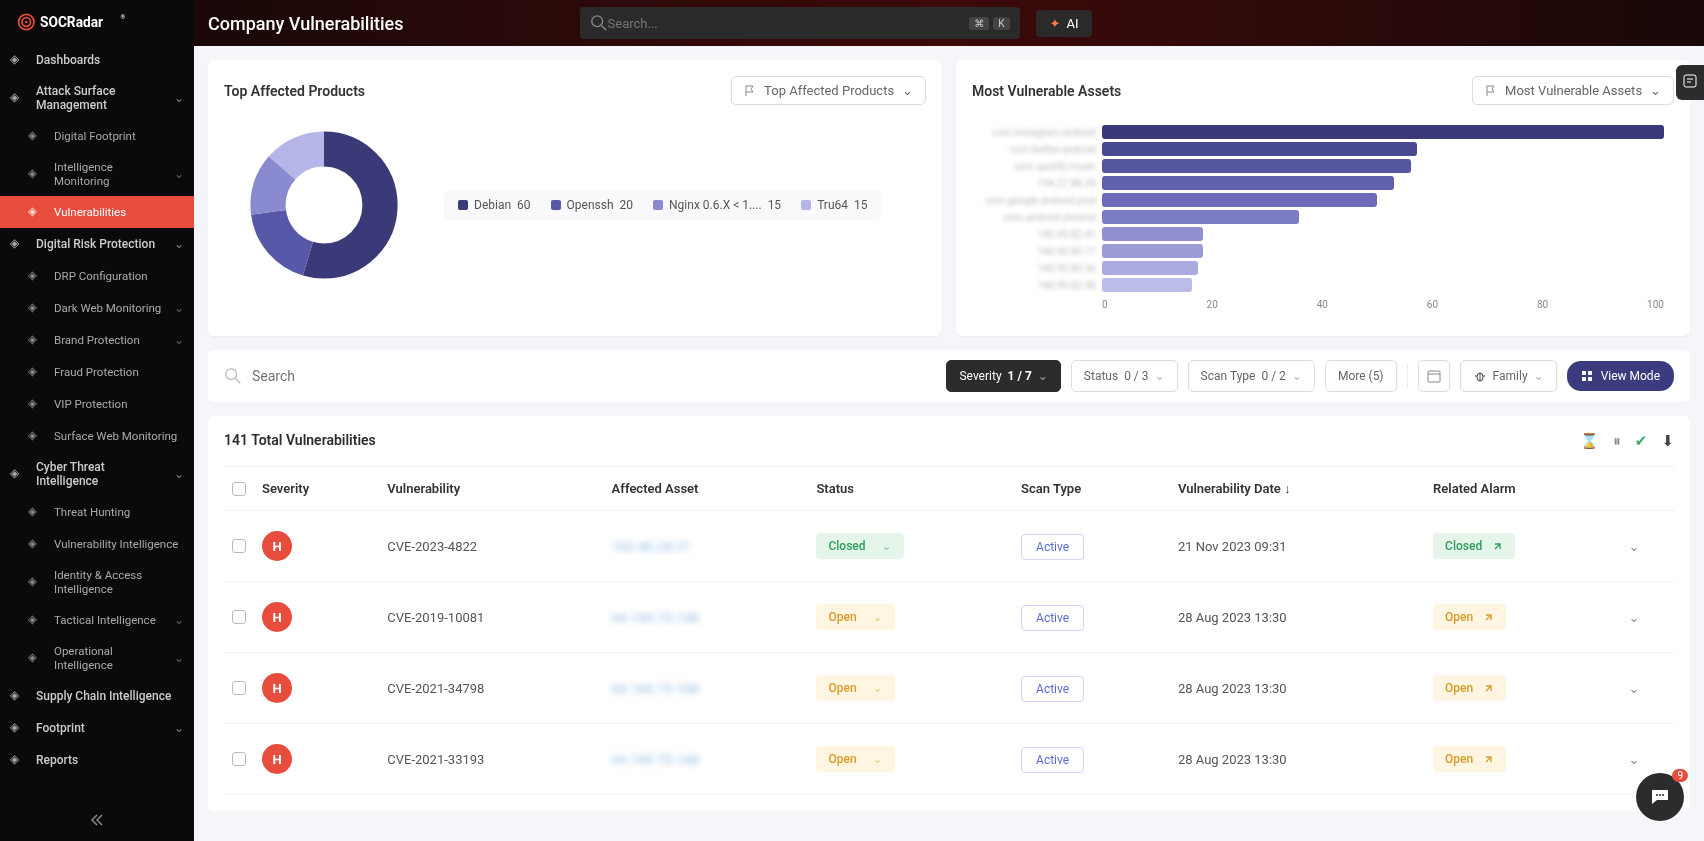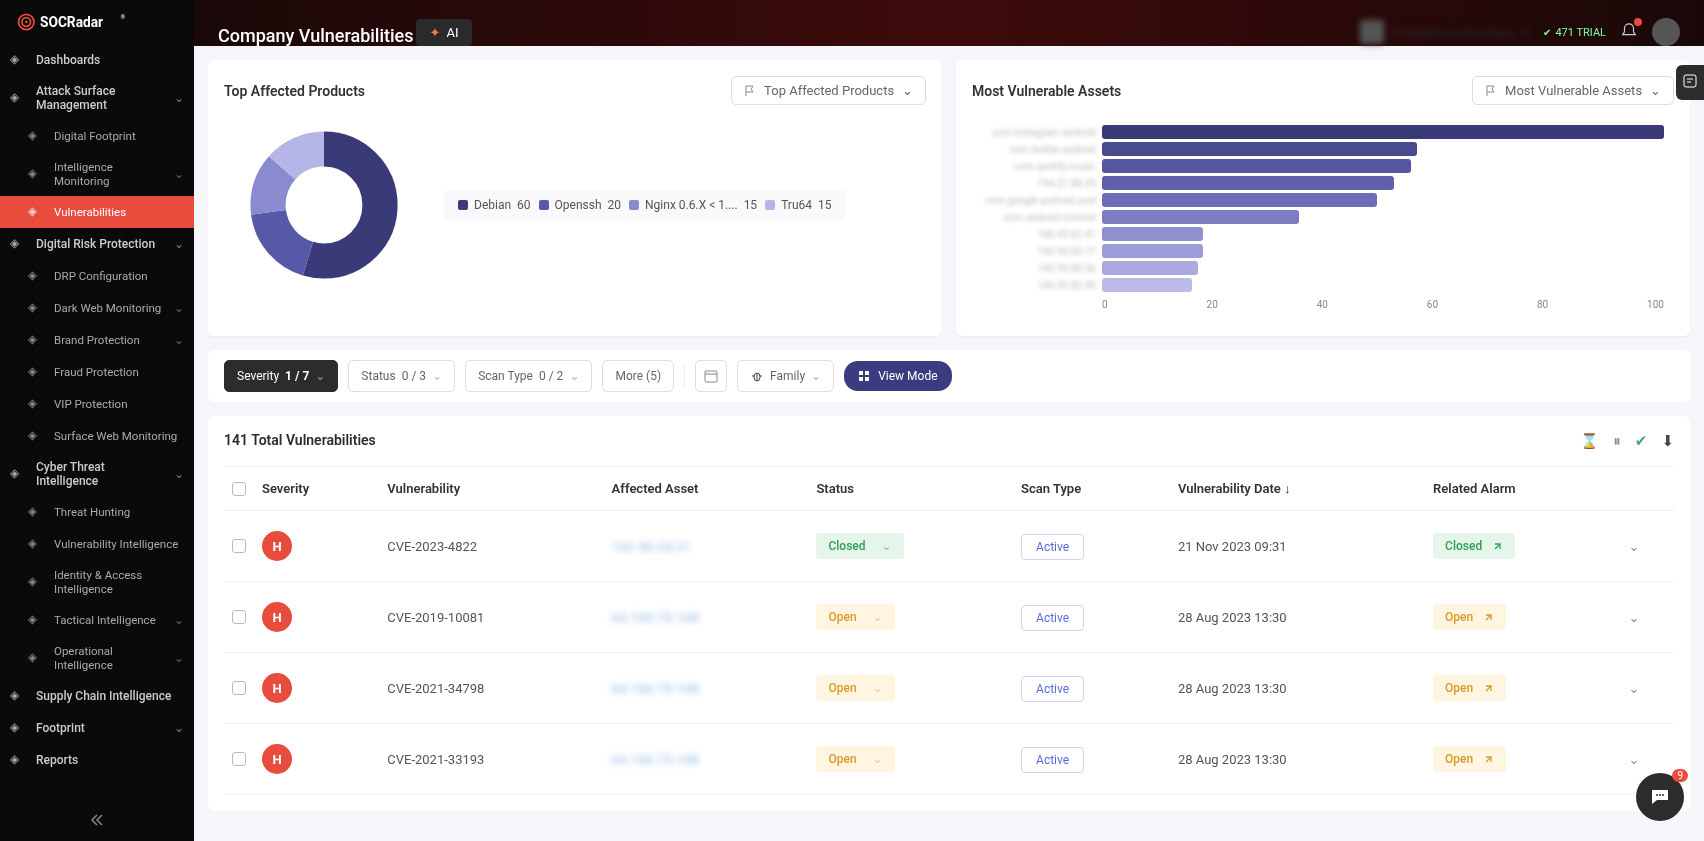--- a/index.html
+++ b/index.html
@@ -16,21 +16,21 @@
 .nav-item.sub{padding-left:28px;font-size:11.5px;color:#aaa}
 .nav-item.active{background:#e74c3c;color:#fff}
 .nav-item .chev{margin-left:auto;opacity:.6}
 .nav-item .ico{width:16px;height:16px;opacity:.8;flex-shrink:0}
 .collapse{position:absolute;bottom:0;left:0;right:0;padding:10px;text-align:center;color:#888;cursor:pointer}
 
 
 .main{flex:1;display:flex;flex-direction:column;background:#f5f6fa;overflow:hidden}
 
 
-.topbar{height:46px;background:linear-gradient(90deg,#1a0808 0%,#3d0a0a 50%,#1a0808 100%);display:flex;align-items:flex-end;padding:0 24px;gap:2px}
+.topbar{height:46px;background:linear-gradient(90deg,#1a0808 0%,#3d0a0a 50%,#1a0808 100%);display:flex;align-items:center;padding:0 14px;gap:16px}
 .page-title{color:#fff;font-size:18px;font-weight:500}
 .search-wrap{margin-left:160px;background:#2a2a2a;border-radius:4px;display:flex;align-items:center;padding:4px 10px;width:440px;height:32px}
 .search-wrap input{flex:1;background:transparent;border:none;outline:none;color:#ccc;font-size:13px}
 .kbd{background:#444;color:#ccc;border-radius:3px;padding:1px 5px;font-size:10px;margin-left:4px}
 .ai-btn{background:#2a2a2a;color:#fff;border-radius:4px;padding:6px 14px;display:flex;align-items:center;gap:6px;font-size:13px}
 .top-right{margin-left:auto;display:flex;align-items:center;gap:14px}
 .org-pill{display:flex;align-items:center;gap:8px;filter:blur(3px)}
 .org-pill .av{width:24px;height:24px;background:#555;border-radius:4px}
 .trial{color:#7fff9f;font-size:11px;display:flex;align-items:center;gap:4px}
 .trial::before{content:"✔";font-size:10px}
@@ -43,21 +43,21 @@
 .content{flex:1;overflow-y:auto;padding:14px;display:flex;flex-direction:column;gap:14px}
 .cards-row{display:flex;gap:14px}
 .card{background:#fff;border-radius:6px;padding:16px;flex:1;box-shadow:0 1px 2px rgba(0,0,0,.05)}
 .card-head{display:flex;align-items:center;justify-content:space-between;margin-bottom:10px}
 .card-title{font-size:14px;font-weight:600;color:#333}
 .selector{border:1px solid #ddd;border-radius:5px;padding:6px 12px;display:flex;align-items:center;gap:8px;font-size:13px;color:#666;cursor:pointer}
 
 
 .donut-wrap{display:flex;align-items:center;gap:40px;padding:10px 20px}
 .donut{width:160px;height:160px;position:relative}
-.legend{display:flex;gap:8px;background:#f9f9fb;padding:8px 14px;border-radius:5px;font-size:12px;color:#555}
+.legend{display:flex;gap:20px;background:#f9f9fb;padding:8px 14px;border-radius:5px;font-size:12px;color:#555}
 .legend .item{display:flex;align-items:center;gap:6px}
 .swatch{width:10px;height:10px;border-radius:2px}
 
 
 .barchart{padding:10px}
 .bar-row{display:flex;align-items:center;margin-bottom:3px}
 .bar-label{width:120px;text-align:right;font-size:10px;color:#bbb;padding-right:6px;filter:blur(2px)}
 .bar-track{flex:1;height:14px;position:relative}
 .bar-fill{height:100%;border-radius:3px}
 .axis{display:flex;margin-left:120px;font-size:10px;color:#888;justify-content:space-between;padding-top:4px}
@@ -212,38 +212,32 @@
       <svg width="16" height="16" viewBox="0 0 16 16">
           <path d="M8 3l-5 5 5 5M13 3l-5 5 5 5" stroke="#888" stroke-width="1.5" fill="none"></path>
         </svg>
     </div>
   </div>
 
   <div class="main">
 
     <div class="topbar">
       <div class="page-title">Company Vulnerabilities</div>
+      <div class="search-wrap">
+        <svg class="ic-search" viewBox="0 0 20 20">
+            <circle cx="8" cy="8" r="6" stroke="#888" stroke-width="1.5" fill="none"></circle>
+            <line x1="13" y1="13" x2="18" y2="18" stroke="#888" stroke-width="1.5"></line>
+          </svg>
+        <input placeholder="Search..." style="">
+        <span class="kbd">⌘</span>
+        <span class="kbd">K</span>
+      </div>
       <div class="ai-btn">
         <span style="color:#ff7a4a">✦</span>
         <span>AI</span>
-      </div>
-      <div class="top-right">
-        <div class="org-pill">
-          <div class="av"></div>
-          <span>CrazedAnimals/Radu</span>
-          <span>▾</span>
-        </div>
-        <div class="trial">471 TRIAL</div>
-        <div class="bell">
-          <svg width="18" height="18" viewBox="0 0 20 20">
-              <path d="M10 2a5 5 0 00-5 5v4l-2 3h14l-2-3V7a5 5 0 00-5-5z" stroke="#ccc" fill="none" stroke-width="1.3"></path>
-            </svg>
-          <span class="dot"></span>
-        </div>
-        <div class="avatar"></div>
       </div>
     </div>
 
     <div class="feedback-tab">
       <svg width="16" height="16" viewBox="0 0 16 16">
           <rect x="2" y="2" width="12" height="12" rx="2" stroke="#fff" fill="none"></rect>
           <path d="M5 6h6M5 9h4" stroke="#fff"></path>
         </svg>
     </div>
 
@@ -375,20 +369,27 @@
                 <span>40</span>
                 <span>60</span>
                 <span>80</span>
                 <span>100</span>
               </div>
             </div>
         </div>
       </div>
 
       <div class="filters-card">
+        <div class="filter-search">
+          <svg class="ic-search" viewBox="0 0 20 20">
+              <circle cx="8" cy="8" r="6" stroke="#bbb" stroke-width="1.5" fill="none"></circle>
+              <line x1="13" y1="13" x2="18" y2="18" stroke="#bbb" stroke-width="1.5"></line>
+            </svg>
+          <input placeholder="Search" style="">
+        </div>
         <div class="pill dark">
           <span>Severity</span>
           <b>1 / 7</b>
           <span class="chev-d">⌄</span>
         </div>
         <div class="pill">
           <span>Status</span>
           <span>0 / 3</span>
           <span class="chev-d">⌄</span>
         </div>

